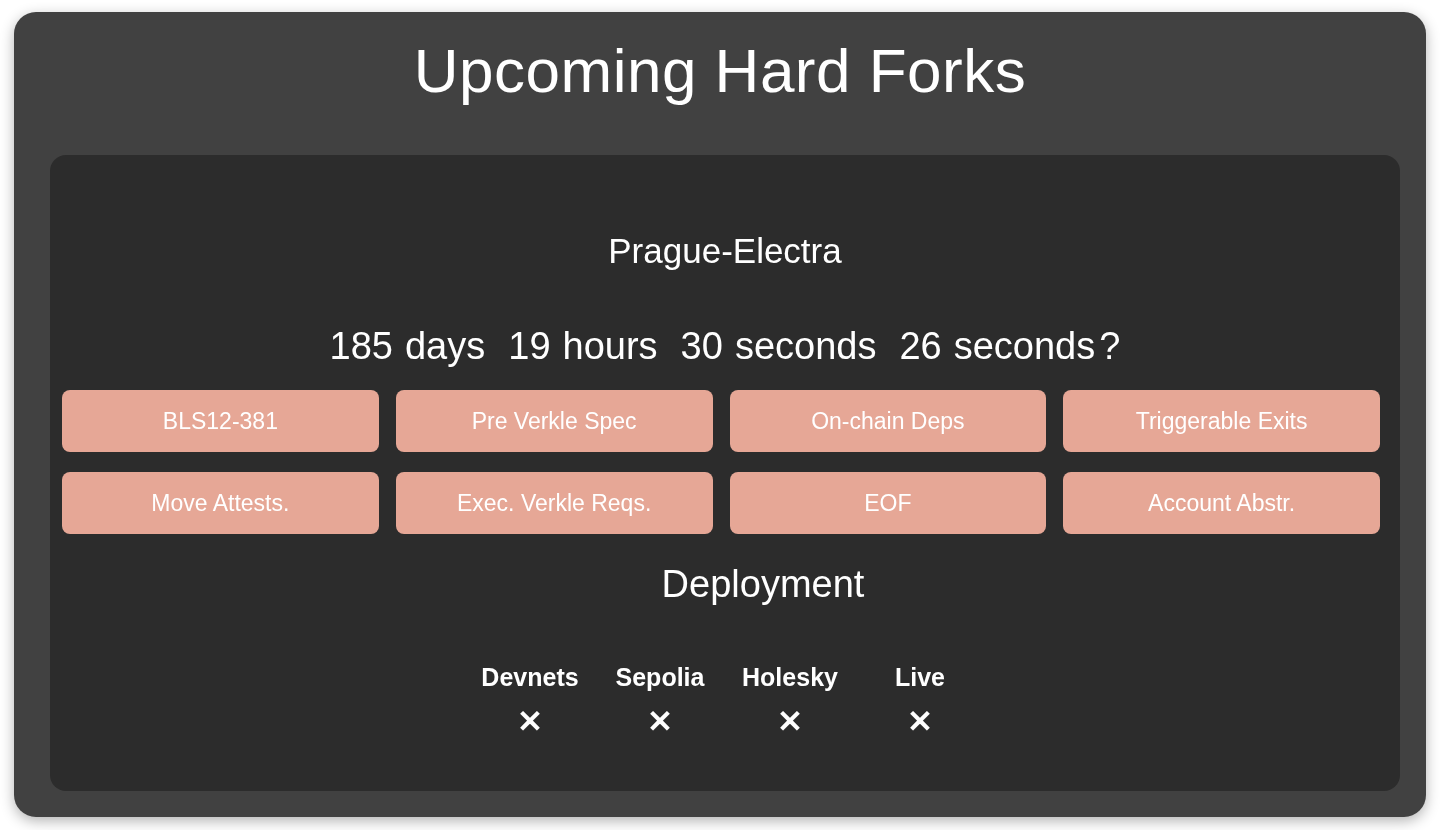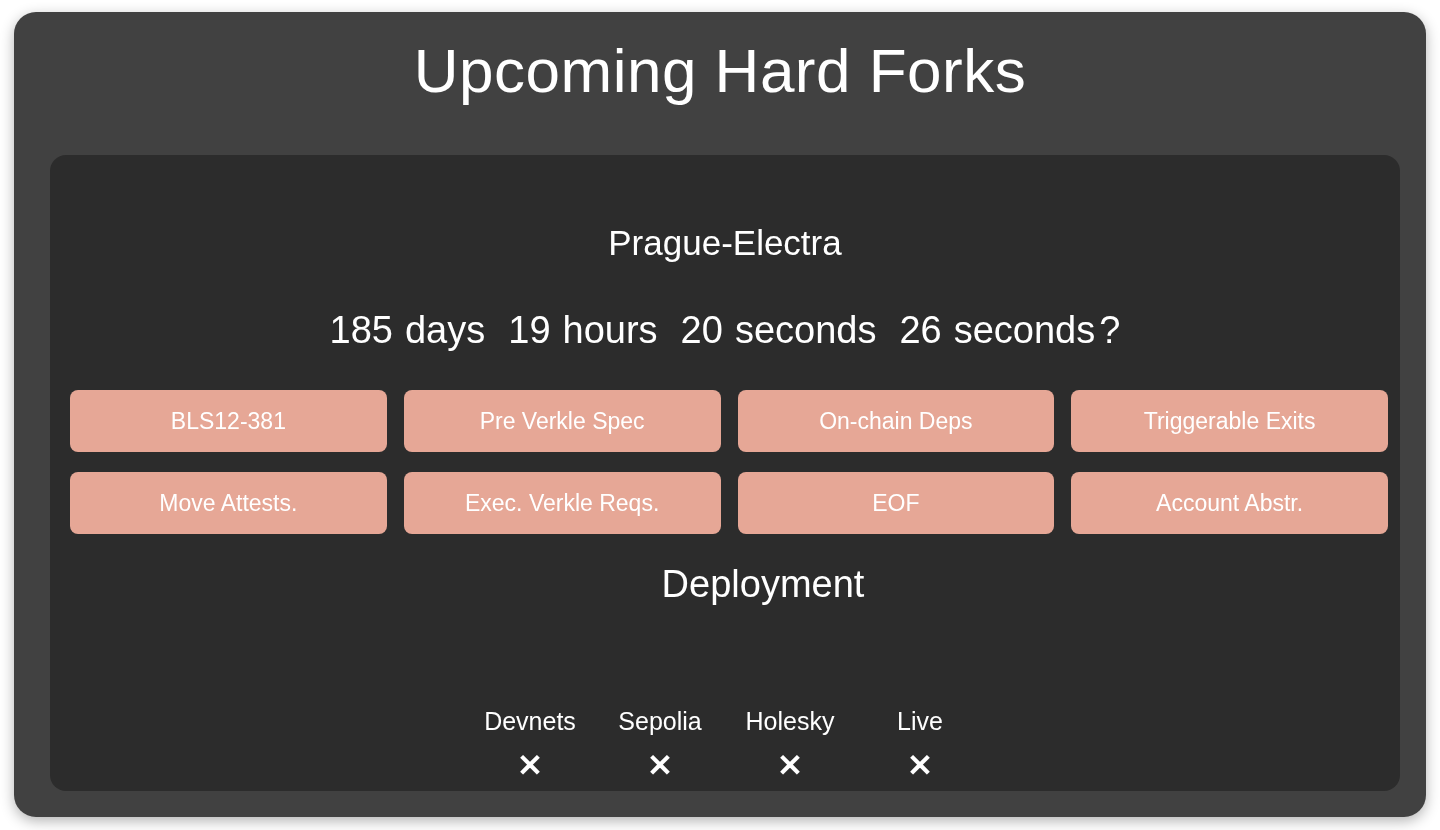--- a/index.html
+++ b/index.html
@@ -58,21 +58,21 @@
     box-sizing: border-box;
     padding: 0;
   }
 
   .fork-name {
     text-align: center;
     color: #ffffff;
     font-size: 35px;
     font-weight: 400;
     line-height: 1;
-    margin: 8px;
+    margin: 16px;
     padding-top: 62px;
   }
 
   .countdown {
     text-align: center;
     color: #ffffff;
     font-size: 38px;
     font-weight: 400;
     line-height: 1;
     margin: 0;
@@ -81,21 +81,21 @@
   }
   .countdown .num { margin: 16px 0px; }
   .countdown .unit { margin: 0 6px 0 12px; }
   .countdown .unit.last { margin-right: 2px; }
   .countdown .qmark { margin-left: 2px; }
   .countdown .gap { display: inline-block; width: 17px; }
 
   
   .tag-rows {
     position: absolute;
-    left: 20px;
+    left: 12px;
     top: 235px;
     width: 1318px;
   }
   .tag-row {
     display: flex;
     gap: 17px;
     margin-bottom: 20px;
   }
   .tag {
     flex: 1 1 0;
@@ -135,23 +135,22 @@
     justify-content: center;
     gap: 0;
   }
   .deploy-col {
     width: 130px;
     text-align: center;
   }
   .deploy-label {
     color: #ffffff;
     font-size: 25px;
-    font-weight: 400;
-    line-height: 1;
-    margin-top: 44px;
+    font-weight: 700;
+    line-height: 1;
   }
   .deploy-status {
     color: #ffffff;
     font-size: 31px;
     font-weight: bold;
     line-height: 1;
     margin-top: 16px;
   }
 </style>
 </head>
@@ -160,21 +159,21 @@
 <div class="page">
   <div class="outer-card">
 
     <h1 class="page-title">Upcoming Hard Forks</h1>
 
     <div class="fork-card">
 
       <div class="fork-name">Prague-Electra</div>
 
       <div class="countdown">
-        <span class="num">185</span><span class="unit">days</span><span class="gap"></span><span class="num">19</span><span class="unit">hours</span><span class="gap"></span><span class="num">20</span><span class="unit">seconds</span><span class="gap"></span><span class="num">26</span><span class="unit last">seconds</span><span class="qmark">?</span>
+        <span class="num">185</span><span class="unit">days</span><span class="gap"></span><span class="num">19</span><span class="unit">hours</span><span class="gap"></span><span class="num">30</span><span class="unit">seconds</span><span class="gap"></span><span class="num">26</span><span class="unit last">seconds</span><span class="qmark">?</span>
       </div>
 
       <div class="tag-rows">
         <div class="tag-row">
           <div class="tag">BLS12-381</div>
           <div class="tag">Pre Verkle Spec</div>
           <div class="tag">On-chain Deps</div>
           <div class="tag">Triggerable Exits</div>
         </div>
         <div class="tag-row">

